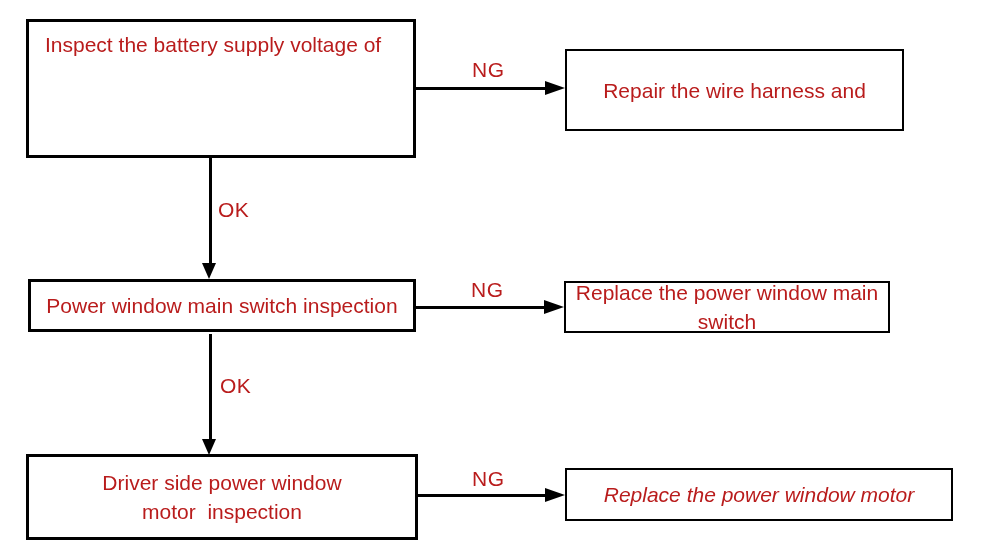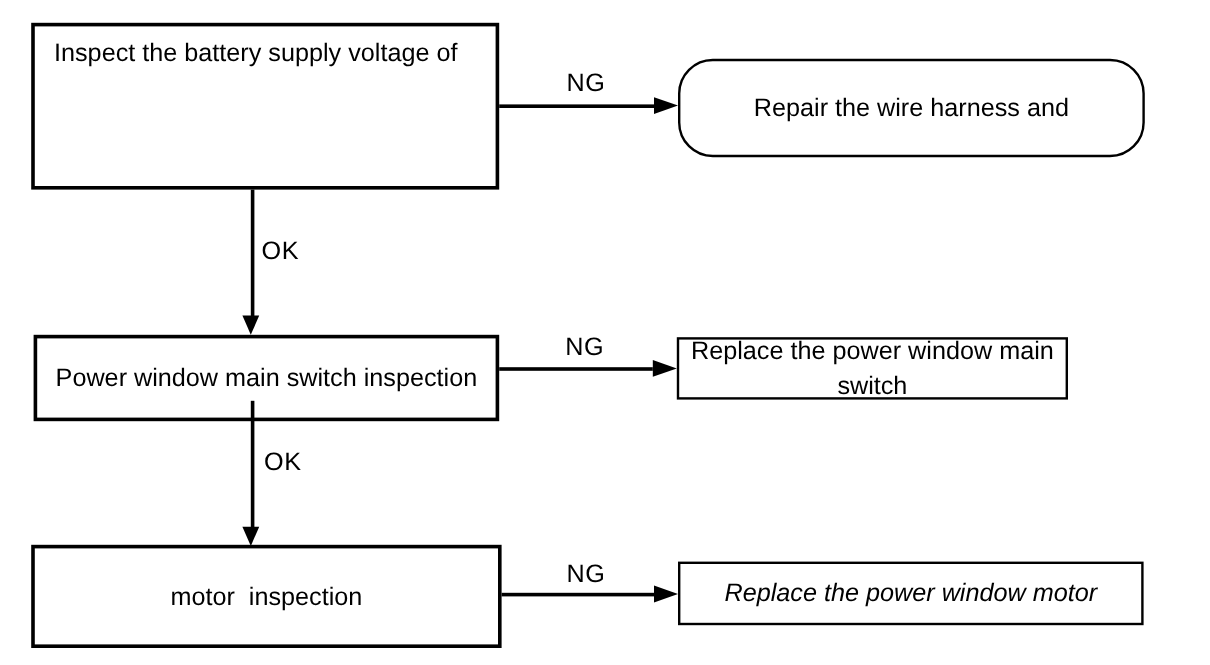--- a/index.html
+++ b/index.html
@@ -1,19 +1,19 @@
 <!DOCTYPE html>
 <html><head>
 <meta charset="utf-8">
 <style>
   html,body{margin:0;padding:0;background:#fff;}
   .stage{
     position:relative;width:1008px;height:554px;background:#fff;
     font-family:"Liberation Sans","DejaVu Sans",sans-serif;
-    color:#000000;font-size:21px;line-height:29px;overflow:hidden;
+    color:#b91c1c;font-size:21px;line-height:29px;overflow:hidden;
   }
   .node{
     position:absolute;background:#fff;border:3px solid #000;box-sizing:border-box;
   }
   .node.thin{border-width:2px;}
   .node.center{display:flex;flex-direction:column;justify-content:center;align-items:center;text-align:center;}
   .node.leftalign{padding:8px 10px 0 16px;text-align:left;}
   .tline{white-space:pre-wrap;}
   .hline{position:absolute;height:3px;background:#000;}
   .vline{position:absolute;width:3px;background:#000;}
@@ -25,33 +25,34 @@
 </style>
 </head>
 <body>
 
 <div class="stage">
 
   <div class="node leftalign" style="left:26px;top:19px;width:390px;height:139px;">
     <div class="tline">Inspect the battery supply voltage of</div>
   </div>
 
-  <div class="node thin center" style="left:565px;top:49px;width:389px;height:82px;border-radius:29px;">
+  <div class="node thin center" style="left:565px;top:49px;width:339px;height:82px;">
     <div class="tline">Repair the wire harness and</div>
   </div>
 
-  <div class="node center" style="left:28px;top:279px;width:388px;height:72px;">
+  <div class="node center" style="left:28px;top:279px;width:388px;height:53px;">
     <div class="tline">Power window main switch inspection</div>
   </div>
 
   <div class="node thin center" style="left:564px;top:281px;width:326px;height:52px;">
     <div class="tline">Replace the power window main switch</div>
   </div>
 
   <div class="node center" style="left:26px;top:454px;width:392px;height:86px;">
+    <div class="tline">Driver side power window</div>
     <div class="tline">motor  inspection</div>
   </div>
 
   <div class="node thin center" style="left:565px;top:468px;width:388px;height:53px;font-style:italic;">
     <div class="tline">Replace the power window motor</div>
   </div>
 
   <div class="hline" style="left:416px;top:87px;width:130px;"></div>
   <div class="head-right" style="left:545px;top:81px;"></div>
   <div class="lbl" style="left:472px;top:58px;">NG</div>

